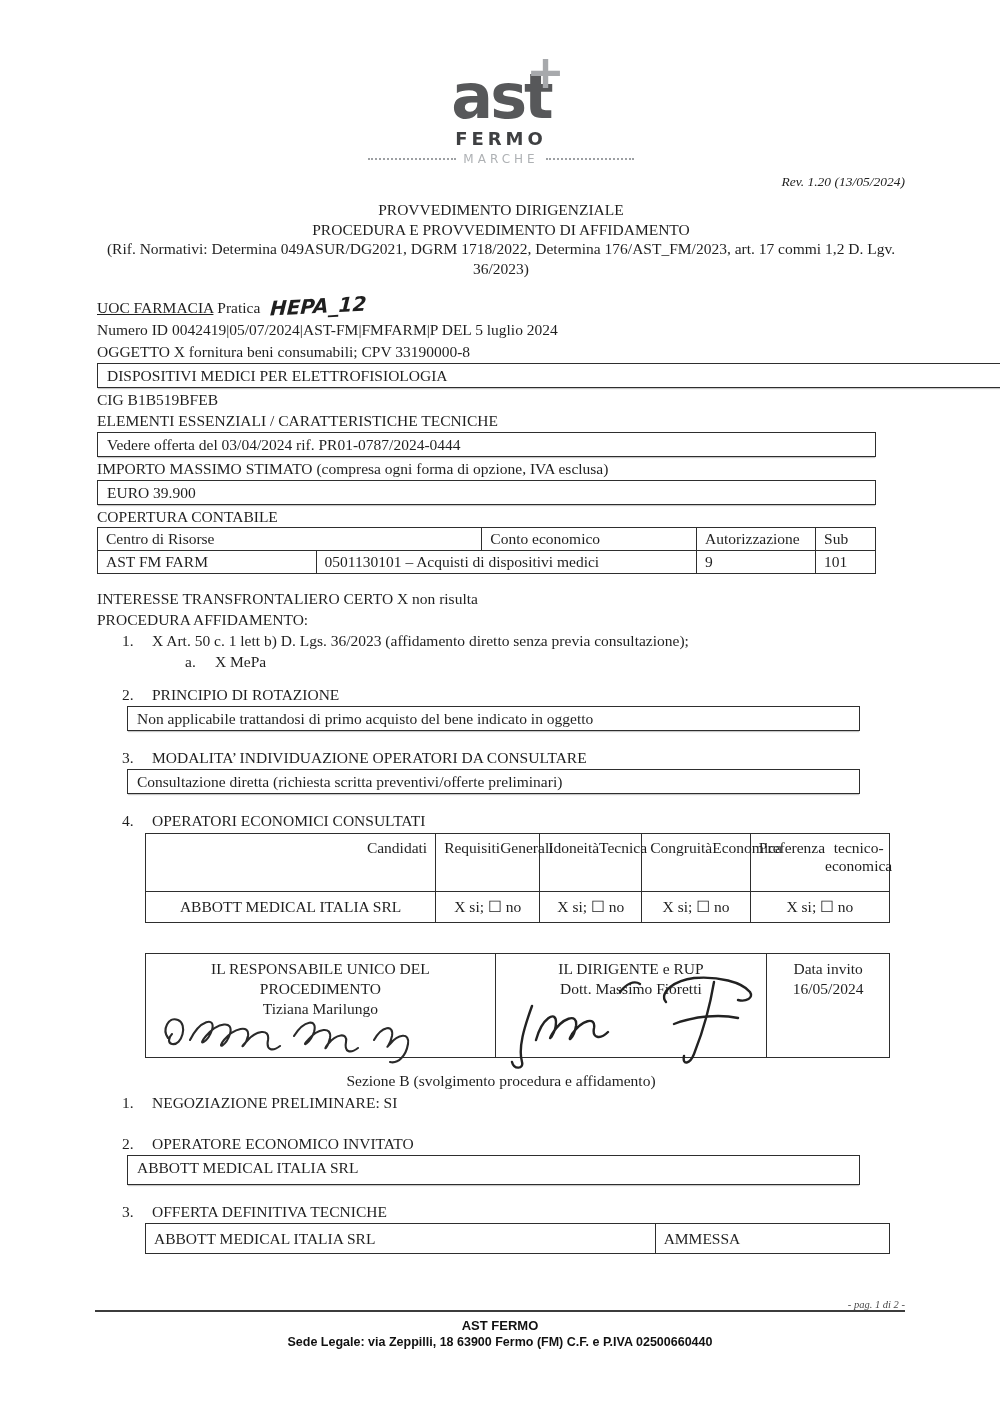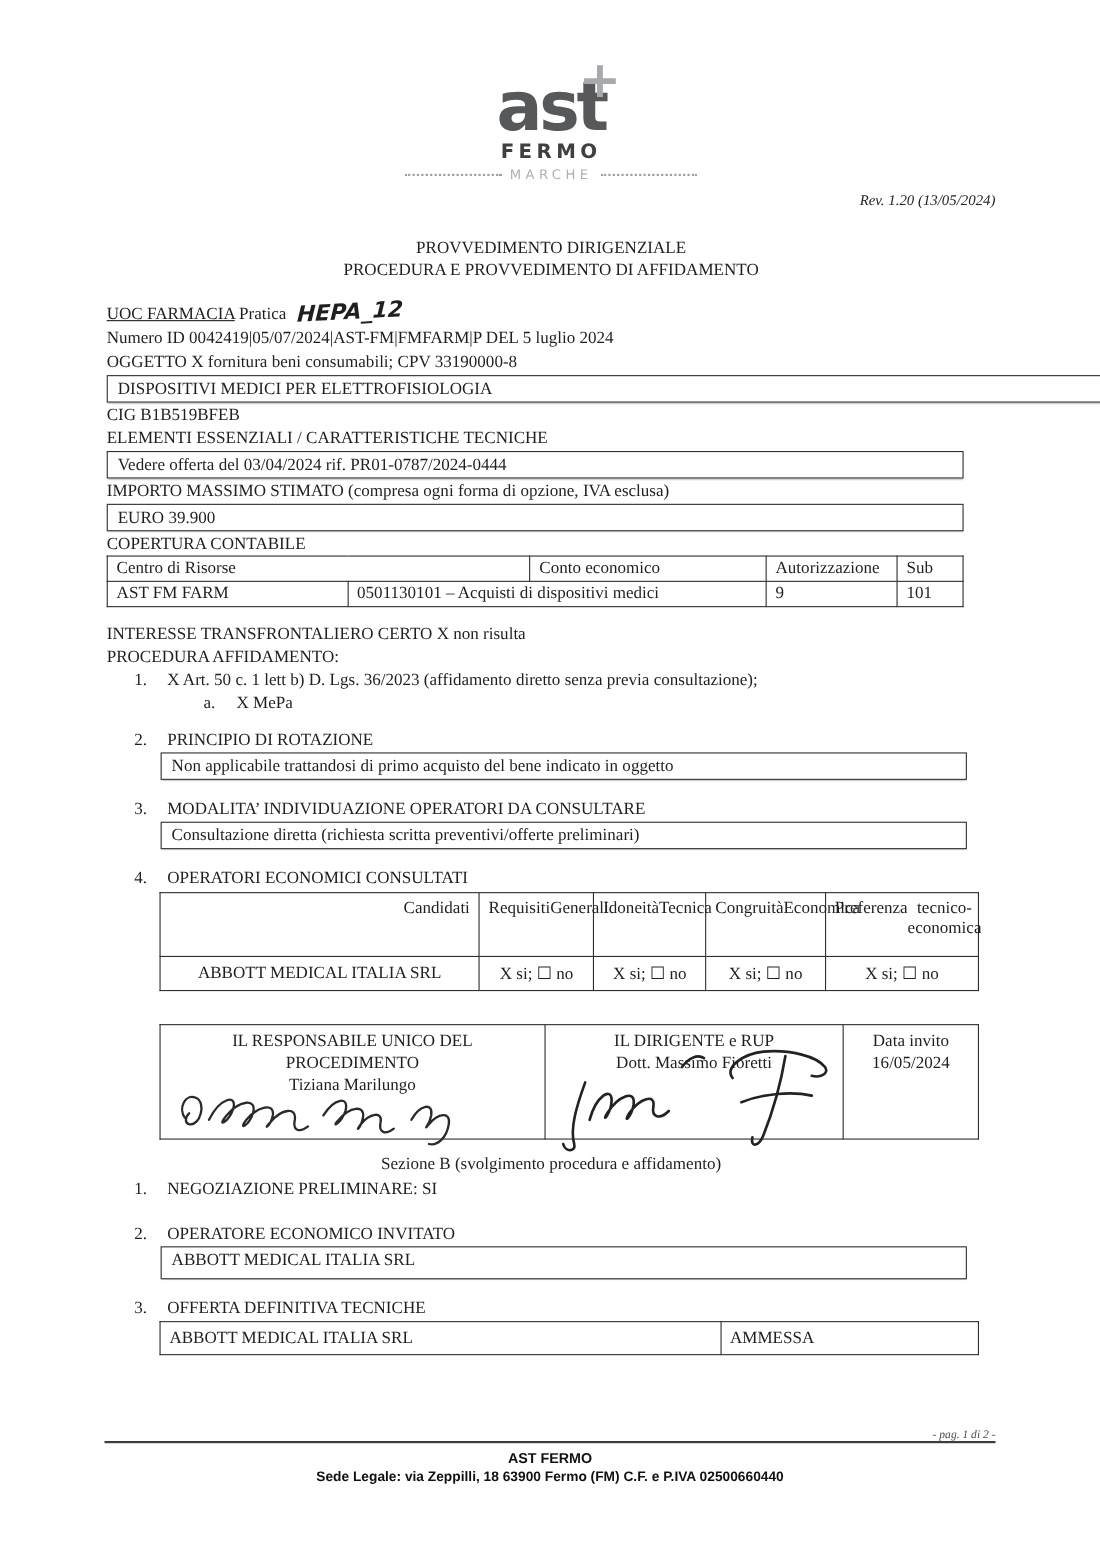--- a/index.html
+++ b/index.html
@@ -36,21 +36,21 @@
   .logo-marche {
     margin-top:3px;
     display:flex; align-items:center; justify-content:center; gap:7px;
     font-family:"DejaVu Sans", sans-serif;
     font-size:12px; letter-spacing:4px; color:#aeb1b4;
   }
   .logo-marche .dash { width:88px; border-top:2px dotted #9da0a3; }
 
   
   .rev-line { margin-top:8px; text-align:right; font-style:italic; font-size:13.5px; line-height:16px; color:#222; }
-  .title-block { margin-top:26px; text-align:center; font-size:15.5px; line-height:19.5px; }
+  .title-block { margin-top:10px; text-align:center; font-size:15.5px; line-height:19.5px; }
   .uoc-line { margin-top:17px; line-height:22px; }
   .uoc-line .uoc { text-decoration:underline; }
   .handwritten {
     display:inline-block;
     font-family:"DejaVu Sans", sans-serif;
     font-style:italic; font-weight:bold; font-size:20px;
     transform:rotate(-3deg) skewX(-6deg);
     margin-left:6px;
   }
   .numero-id { line-height:22px; }
@@ -75,21 +75,21 @@
   td { font-size:15.5px; padding:1px 8px; vertical-align:middle; }
   .copertura-table { width:779px; }
   .copertura-table td { height:23px; }
 
   
   .item { display:flex; }
   .item .num { margin-left:25px; width:30px; flex:none; }
   .item .body { flex:1; }
   .sub-item { display:flex; }
   .sub-item .num { margin-left:88px; width:30px; flex:none; }
-  .item-box { margin-left:49px; width:733px; }
+  .item-box { margin-left:30px; width:733px; }
   .mt12 { margin-top:12px; } .mt14 { margin-top:14px; }
   .mt16 { margin-top:16px; } .mt20 { margin-top:20px; }
 
   
   .operatori-table { margin:2px 0 0 48px; width:745px; table-layout:fixed; }
   .operatori-table td { text-align:center; }
   .op-head { height:58px; }
   .op-head .stack { display:flex; justify-content:space-between; height:52px; padding:2px 0; }
   .op-row td { height:31px; }
 
@@ -125,20 +125,21 @@
       <span>MARCHE</span>
       <span class="dash"></span>
     </div>
   </div>
 
   <div class="rev-line">Rev. 1.20 (13/05/2024)</div>
 
   <div class="title-block">
     <div>PROVVEDIMENTO DIRIGENZIALE</div>
     <div>PROCEDURA E PROVVEDIMENTO DI AFFIDAMENTO</div>
+    <div>(Rif. Normativi: Determina 049ASUR/DG2021, DGRM 1718/2022, Determina 176/AST_FM/2023, art. 17 commi 1,2 D. Lgv. 36/2023)</div>
   </div>
 
   <div class="uoc-line line">
     <span class="uoc">UOC FARMACIA</span><span> Pratica</span>
     <span class="handwritten">HEPA_12</span>
   </div>
   <div class="numero-id line">Numero ID 0042419|05/07/2024|AST-FM|FMFARM|P DEL 5 luglio 2024</div>
 
   <div class="line">OGGETTO X fornitura beni consumabili; CPV 33190000-8</div>
   <div class="tbox w-full">DISPOSITIVI MEDICI PER ELETTROFISIOLOGIA</div>

